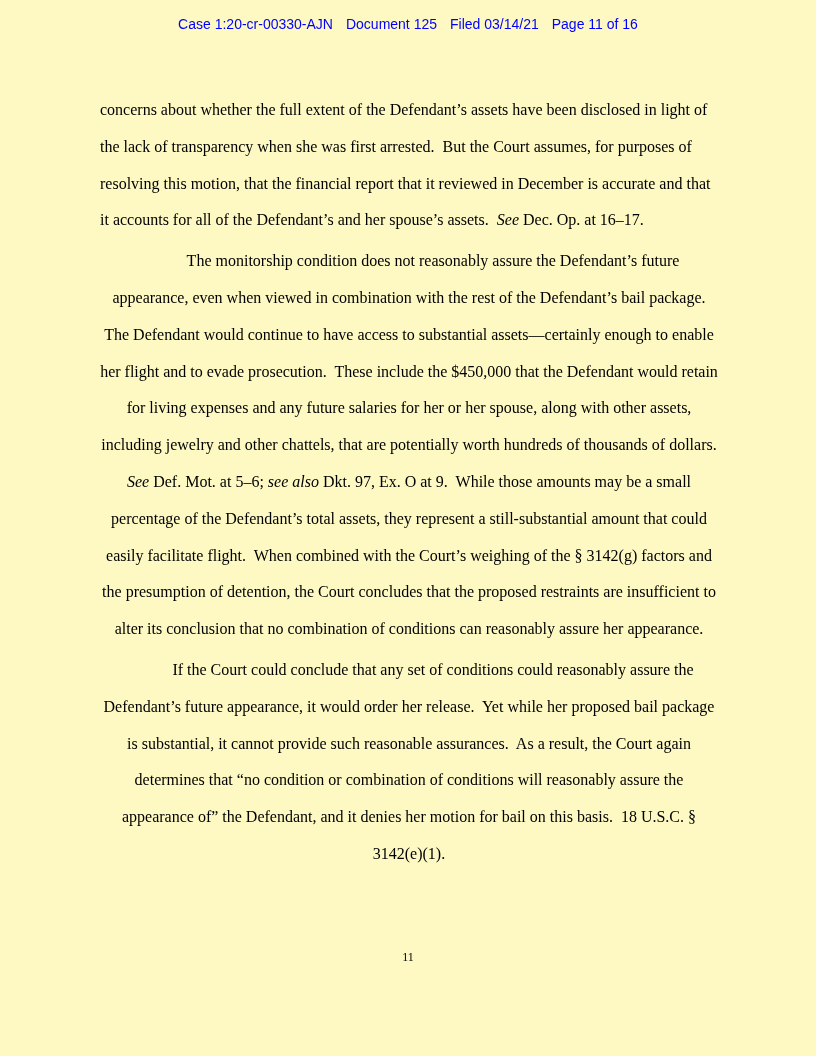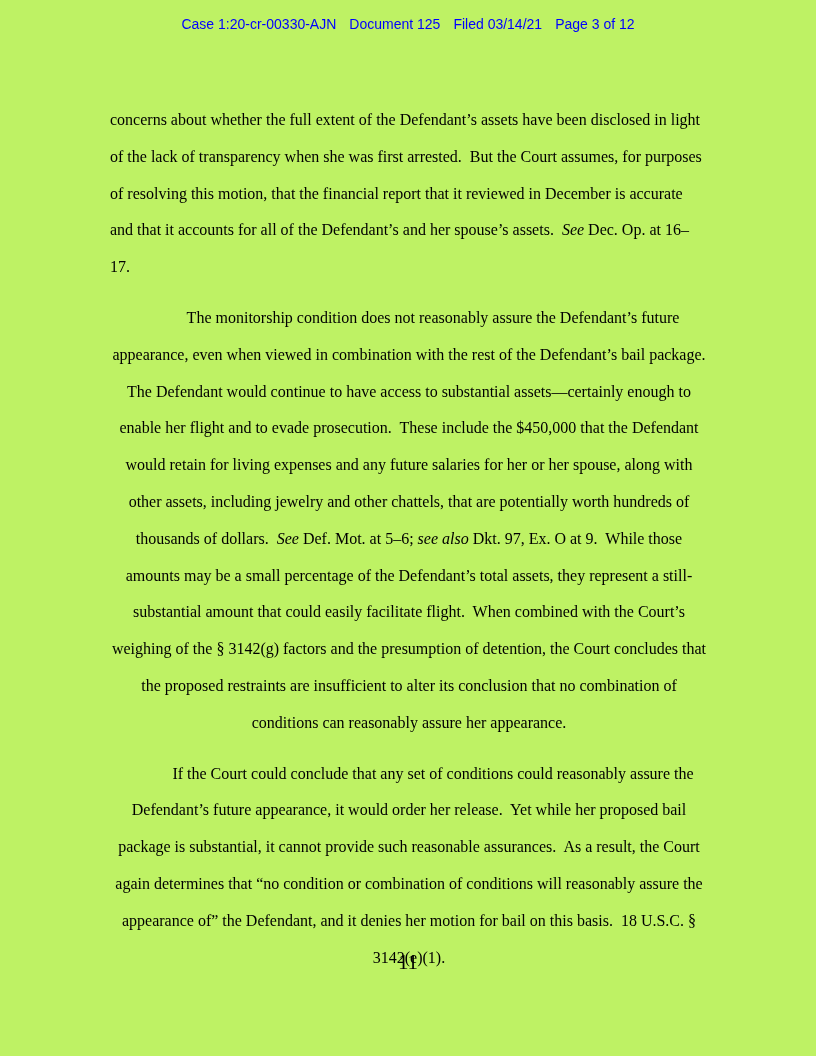--- a/index.html
+++ b/index.html
@@ -4,21 +4,21 @@
 <style>
   html, body {
     margin: 0;
     padding: 0;
     background: #ffffff;
   }
   .page {
     position: relative;
     width: 816px;
     height: 1056px;
-    background: #bef264;
+    background: #fef9c3;
     color: #000000;
     font-family: "Liberation Serif", serif;
     overflow: hidden;
   }
   .stamp {
     position: absolute;
     top: 16px;
     left: 0;
     width: 100%;
     display: flex;
@@ -32,50 +32,50 @@
   .body-text {
     position: absolute;
     top: 88px;
     left: 96px;
     width: 626px;
     font-size: 16px;
     line-height: 36.8px;
     text-align: left;
   }
   .para {
-    margin: 14px;
+    margin: 4px;
     white-space: pre-wrap;
   }
   .para.indent {
     text-indent: 48px;
     text-align: center;
   }
   .italic {
     font-style: italic;
   }
   .page-number {
     position: absolute;
     top: 950px;
     left: 0;
     width: 100%;
     text-align: center;
-    font-size: 21px;
+    font-size: 12px;
     font-family: "Liberation Serif", serif;
   }
 </style>
 </head>
 <body>
 
 <div class="page">
 
   <header class="stamp" style="color: rgb(0, 0, 255);">
     <span>Case 1:20-cr-00330-AJN</span>
     <span>Document 125</span>
     <span>Filed 03/14/21</span>
-    <span>Page 3 of 12</span>
+    <span>Page 11 of 16</span>
   </header>
 
   <main class="body-text">
 
     <p class="para"><span>concerns about whether the full extent of the Defendant’s assets have been disclosed in light of the lack of transparency when she was first arrested.  But the Court assumes, for purposes of resolving this motion, that the financial report that it reviewed in December is accurate and that it accounts for all of the Defendant’s and her spouse’s assets.  </span><span class="italic">See</span><span> Dec. Op. at 16–17.</span></p>
 
     <p class="para indent"><span>The monitorship condition does not reasonably assure the Defendant’s future appearance, even when viewed in combination with the rest of the Defendant’s bail package.  The Defendant would continue to have access to substantial assets—certainly enough to enable her flight and to evade prosecution.  These include the $450,000 that the Defendant would retain for living expenses and any future salaries for her or her spouse, along with other assets, including jewelry and other chattels, that are potentially worth hundreds of thousands of dollars.  </span><span class="italic">See</span><span> Def. Mot. at 5–6; </span><span class="italic">see also</span><span> Dkt. 97, Ex. O at 9.  While those amounts may be a small percentage of the Defendant’s total assets, they represent a still-substantial amount that could easily facilitate flight.  When combined with the Court’s weighing of the § 3142(g) factors and the presumption of detention, the Court concludes that the proposed restraints are insufficient to alter its conclusion that no combination of conditions can reasonably assure her appearance.</span></p>
 
     <p class="para indent"><span>If the Court could conclude that any set of conditions could reasonably assure the Defendant’s future appearance, it would order her release.  Yet while her proposed bail package is substantial, it cannot provide such reasonable assurances.  As a result, the Court again determines that “no condition or combination of conditions will reasonably assure the appearance of” the Defendant, and it denies her motion for bail on this basis.  18 U.S.C. § 3142(e)(1).</span></p>
 

